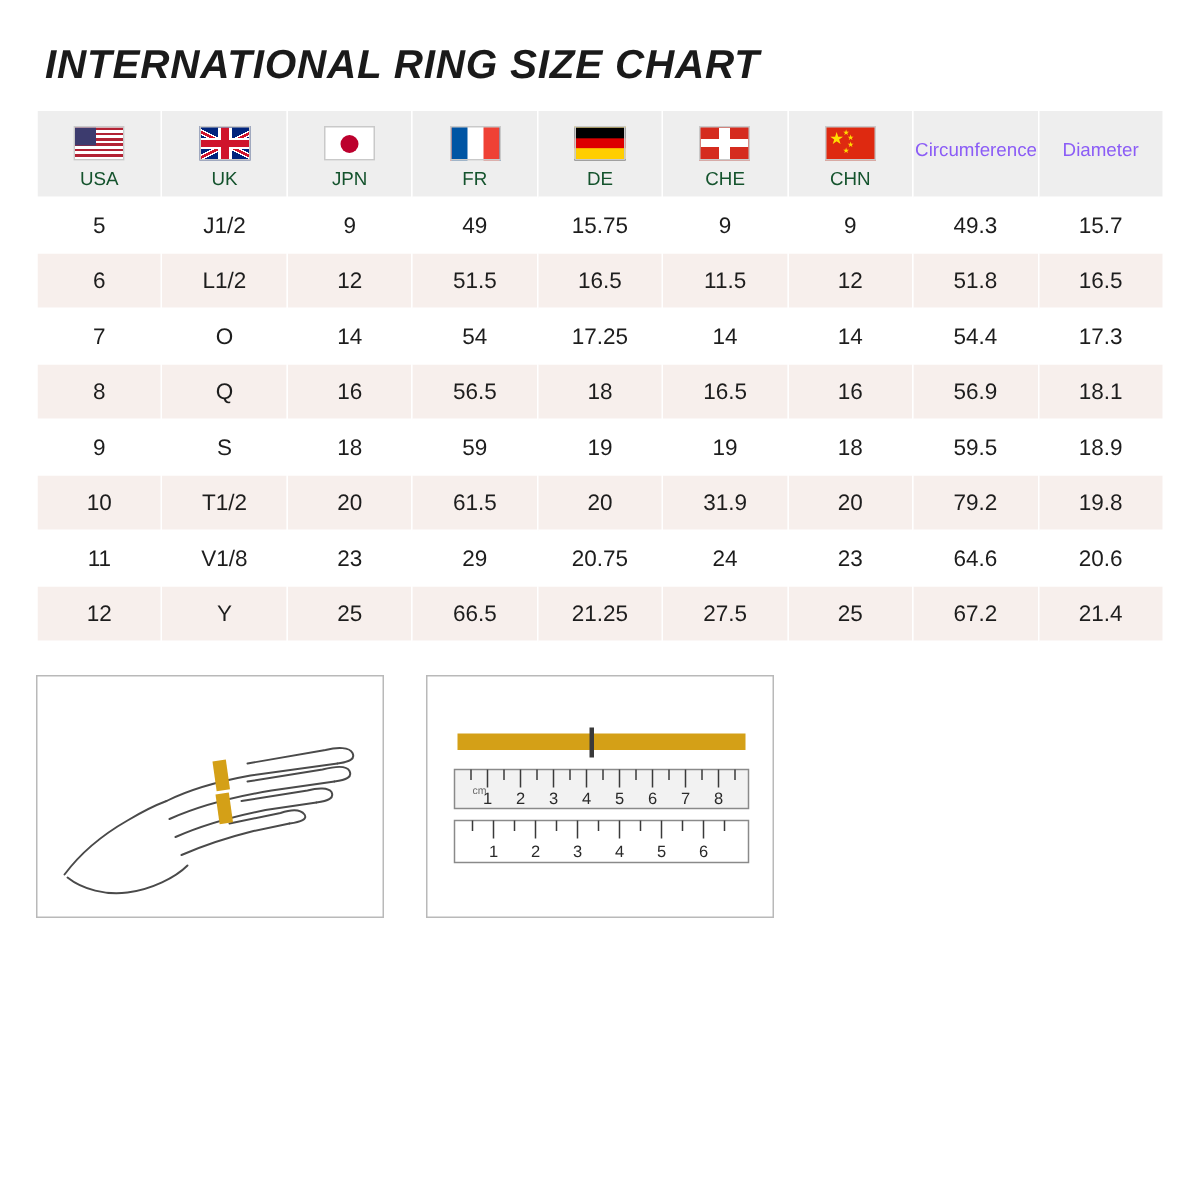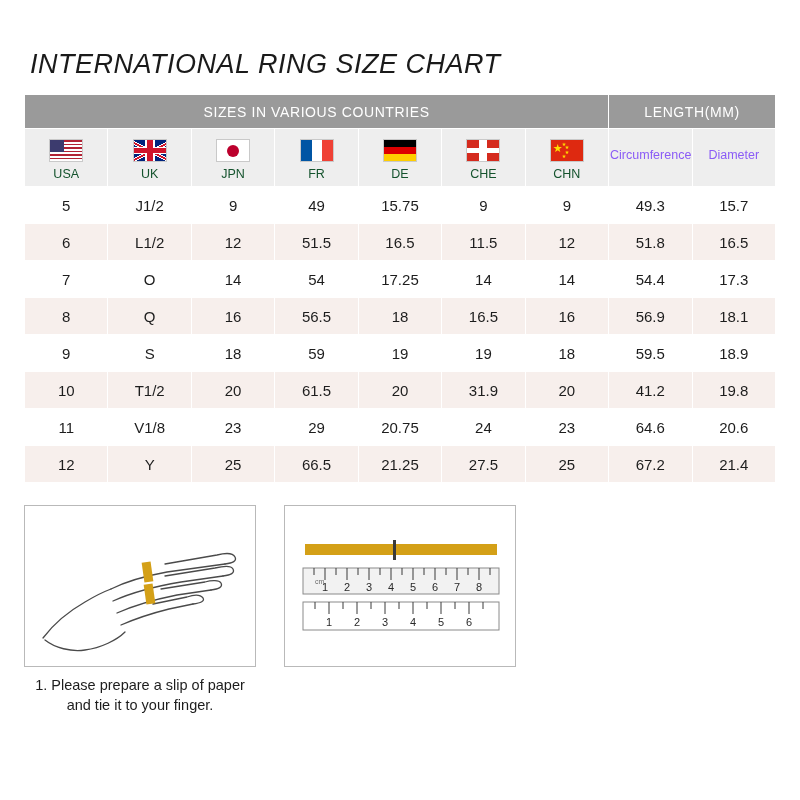--- a/index.html
+++ b/index.html
@@ -13,25 +13,25 @@
   }
   .page {
     position: relative;
     width: 800px;
     height: 800px;
     background: #ffffff;
     padding: 0 24px;
   }
   .title {
     font-size: 27px;
-    font-weight: normal;
+    font-weight: bold;
     font-style: italic;
     letter-spacing: 0.5px;
     color: #1a1a1a;
-    padding-top: 49px;
+    padding-top: 28px;
     padding-bottom: 14px;
     padding-left: 6px;
   }
   table.chart {
     width: 752px;
     border-collapse: collapse;
     table-layout: fixed;
   }
   table.chart td, table.chart th {
     border: 1px solid #ffffff;
@@ -189,24 +189,20 @@
 </style>
 </head>
 <body>
 
 <div class="page">
 
   <div class="title">INTERNATIONAL RING SIZE CHART</div>
 
   <table class="chart">
     <thead>
-      <tr>
-        <th class="grouphdr" colspan="7">SIZES IN VARIOUS COUNTRIES</th>
-        <th class="grouphdr" colspan="2">LENGTH(MM)</th>
-      </tr>
       <tr>
         <td class="flagcell">
           <div class="flagwrap">
             <span class="flag flag-us">
               <span class="stripes"></span>
                 <span class="canton"></span>
             </span>
             <span class="codelabel">USA</span>
           </div>
         </td>
@@ -322,21 +318,21 @@
         <td>18.9</td>
       </tr>
       <tr class="datarow row-even">
         <td>10</td>
         <td>T1/2</td>
         <td>20</td>
         <td>61.5</td>
         <td>20</td>
         <td>31.9</td>
         <td>20</td>
-        <td>41.2</td>
+        <td>79.2</td>
         <td>19.8</td>
       </tr>
       <tr class="datarow row-odd">
         <td>11</td>
         <td>V1/8</td>
         <td>23</td>
         <td>29</td>
         <td>20.75</td>
         <td>24</td>
         <td>23</td>
@@ -373,21 +369,20 @@
             <path d="M96 119 C 112 112, 128 107, 144 103 L 168 98"></path>
             <path d="M168 98 C 176 97, 180 95, 178 92 C 175 88, 168 89, 162 91 L 128 98"></path>
             <path d="M20 134 C 30 142, 46 146, 60 144 C 76 142, 92 134, 100 126"></path>
           </g>
           <g>
             <rect x="118" y="56" width="9" height="20" transform="rotate(-8 122 66)" fill="#d4a017"></rect>
             <rect x="120" y="78" width="9" height="20" transform="rotate(-8 124 88)" fill="#d4a017"></rect>
           </g>
         </svg>
       </div>
-      <div class="step-cap">1. Please prepare a slip of paper and tie it to your finger.</div>
     </div>
 
 
     <div class="step">
       <div class="step-img">
         <svg viewBox="0 0 232 162" width="232" height="162">
           <rect x="20" y="38" width="192" height="11" fill="#d4a017"></rect>
           <rect x="108" y="34" width="3" height="20" fill="#3a3a3a"></rect>
 
           <rect x="18" y="62" width="196" height="26" fill="#f2f2f2" stroke="#8a8a8a" stroke-width="1"></rect>

